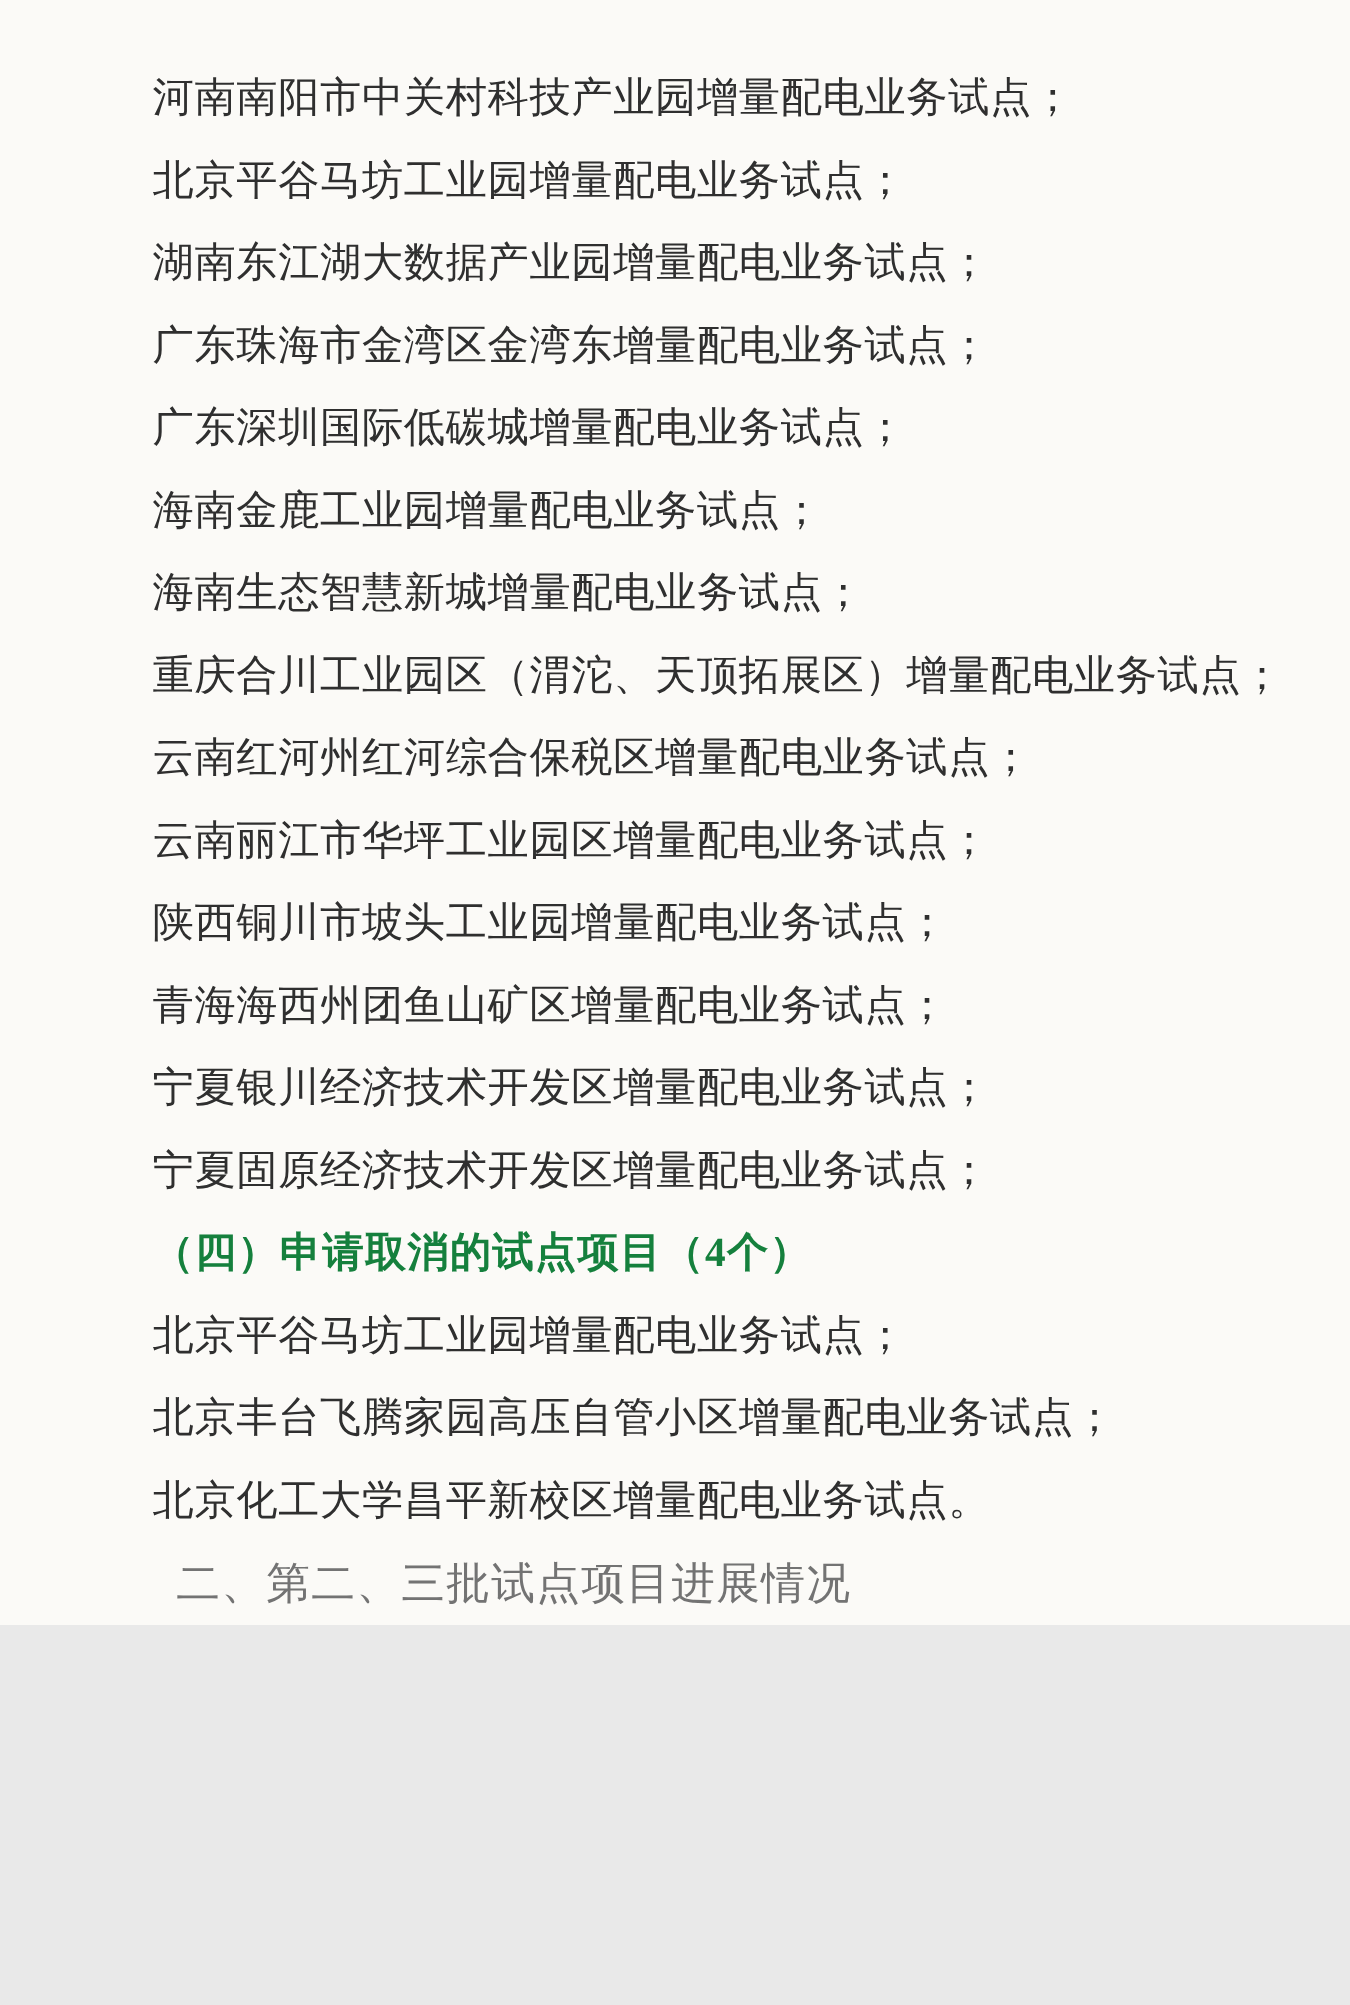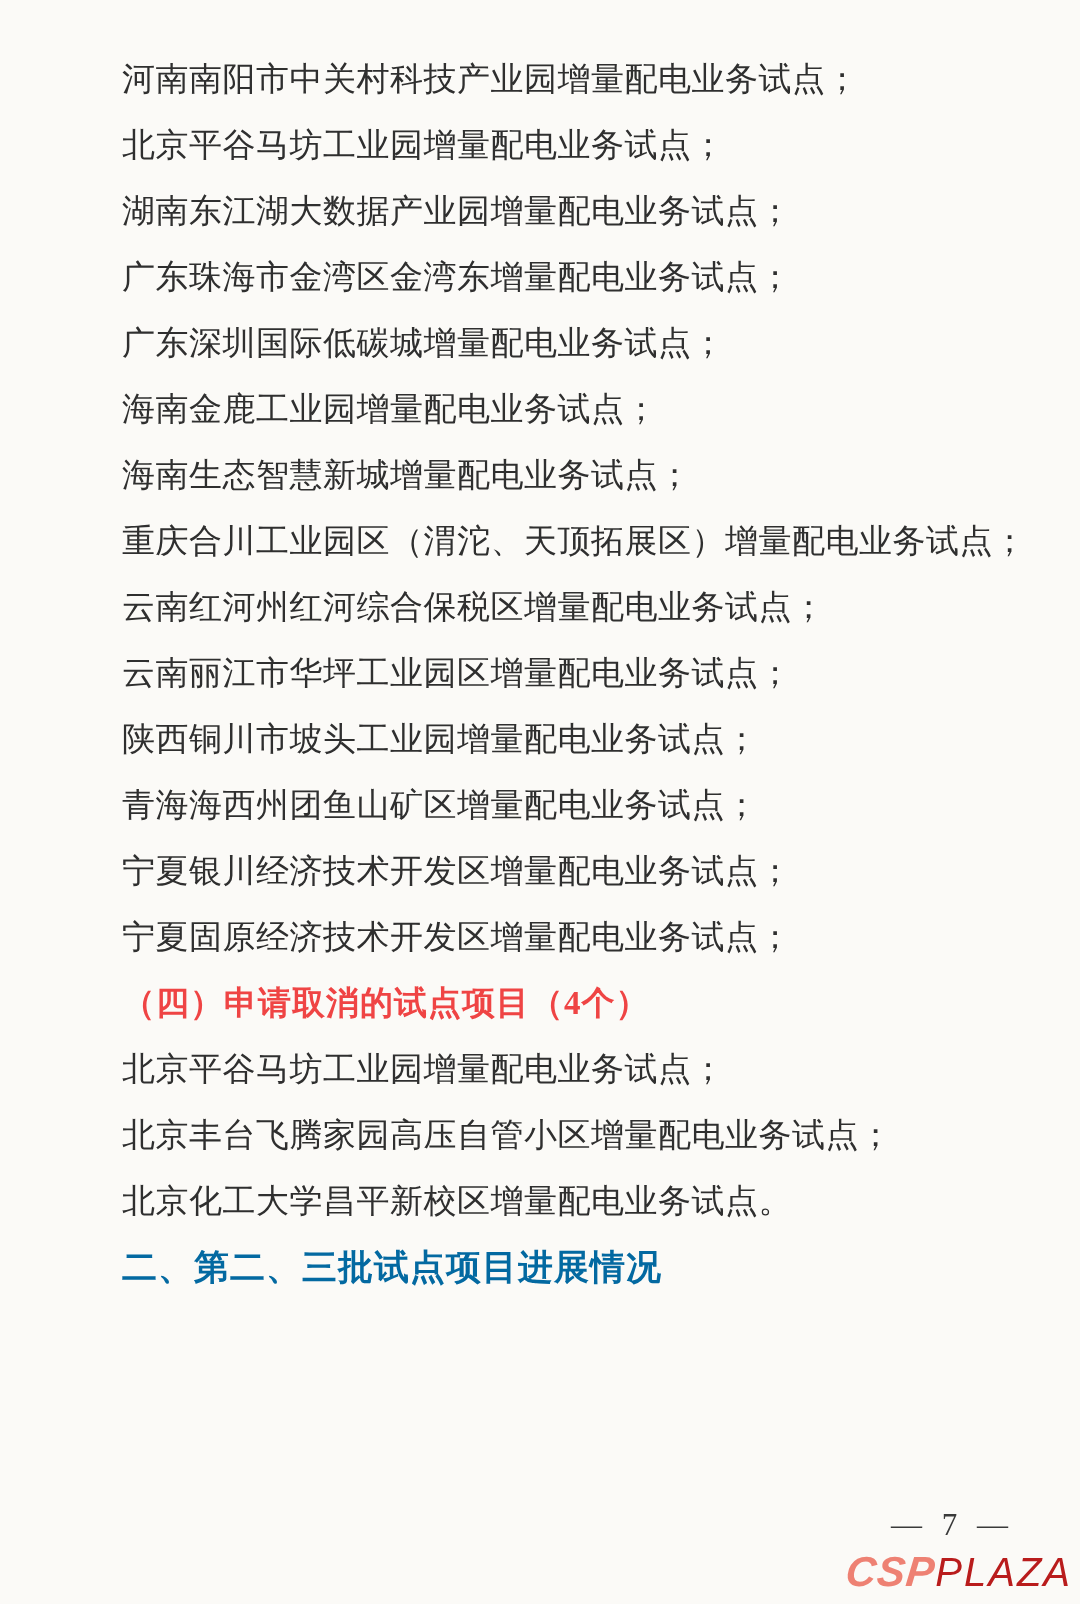--- a/index.html
+++ b/index.html
@@ -3,21 +3,21 @@
 <meta charset="utf-8">
 <style>
   html, body {
     margin: 0;
     padding: 0;
     background: #e9e9e9;
   }
   .page {
     position: relative;
     width: 1080px;
-    height: 1604px;
+    height: 1300px;
     margin: 0 auto;
     background: #fbfaf7;
     overflow: hidden;
     box-sizing: border-box;
     font-family: "Liberation Serif", "DejaVu Serif", serif;
   }
   .content {
     position: absolute;
     top: 46px;
     left: 122px;
@@ -30,29 +30,30 @@
     height: 66px;
     color: #2f2f2f;
     letter-spacing: 0.5px;
     white-space: nowrap;
     font-family: "Liberation Serif", "DejaVu Serif", serif;
     font-weight: 400;
     -webkit-font-smoothing: antialiased;
   }
   .doc-line.subheading {
     font-weight: 700;
-    color: #ef4444;
+    color: #15803d;
     letter-spacing: 1px;
   }
   .doc-line.heading {
     font-family: "Liberation Sans", "DejaVu Sans", sans-serif;
-    font-weight: 700;
+    font-weight: 400;
     font-size: 35px;
-    color: #0369a1;
+    color: #737373;
     letter-spacing: 1px;
+    margin-left: 19px;
   }
   .page-number {
     position: absolute;
     top: 1502px;
     right: 66px;
     font-size: 31px;
     line-height: 46px;
     color: #3a3a3a;
     letter-spacing: 6px;
     font-family: "Liberation Serif", "DejaVu Serif", serif;

